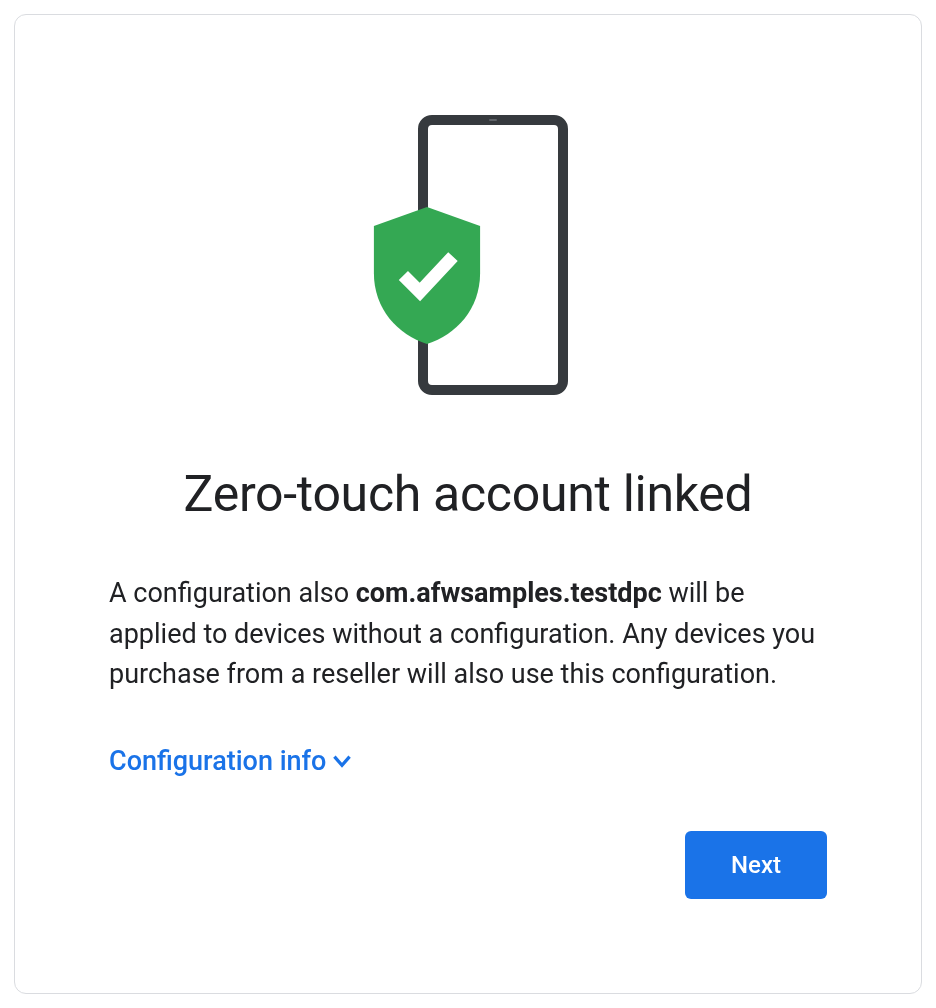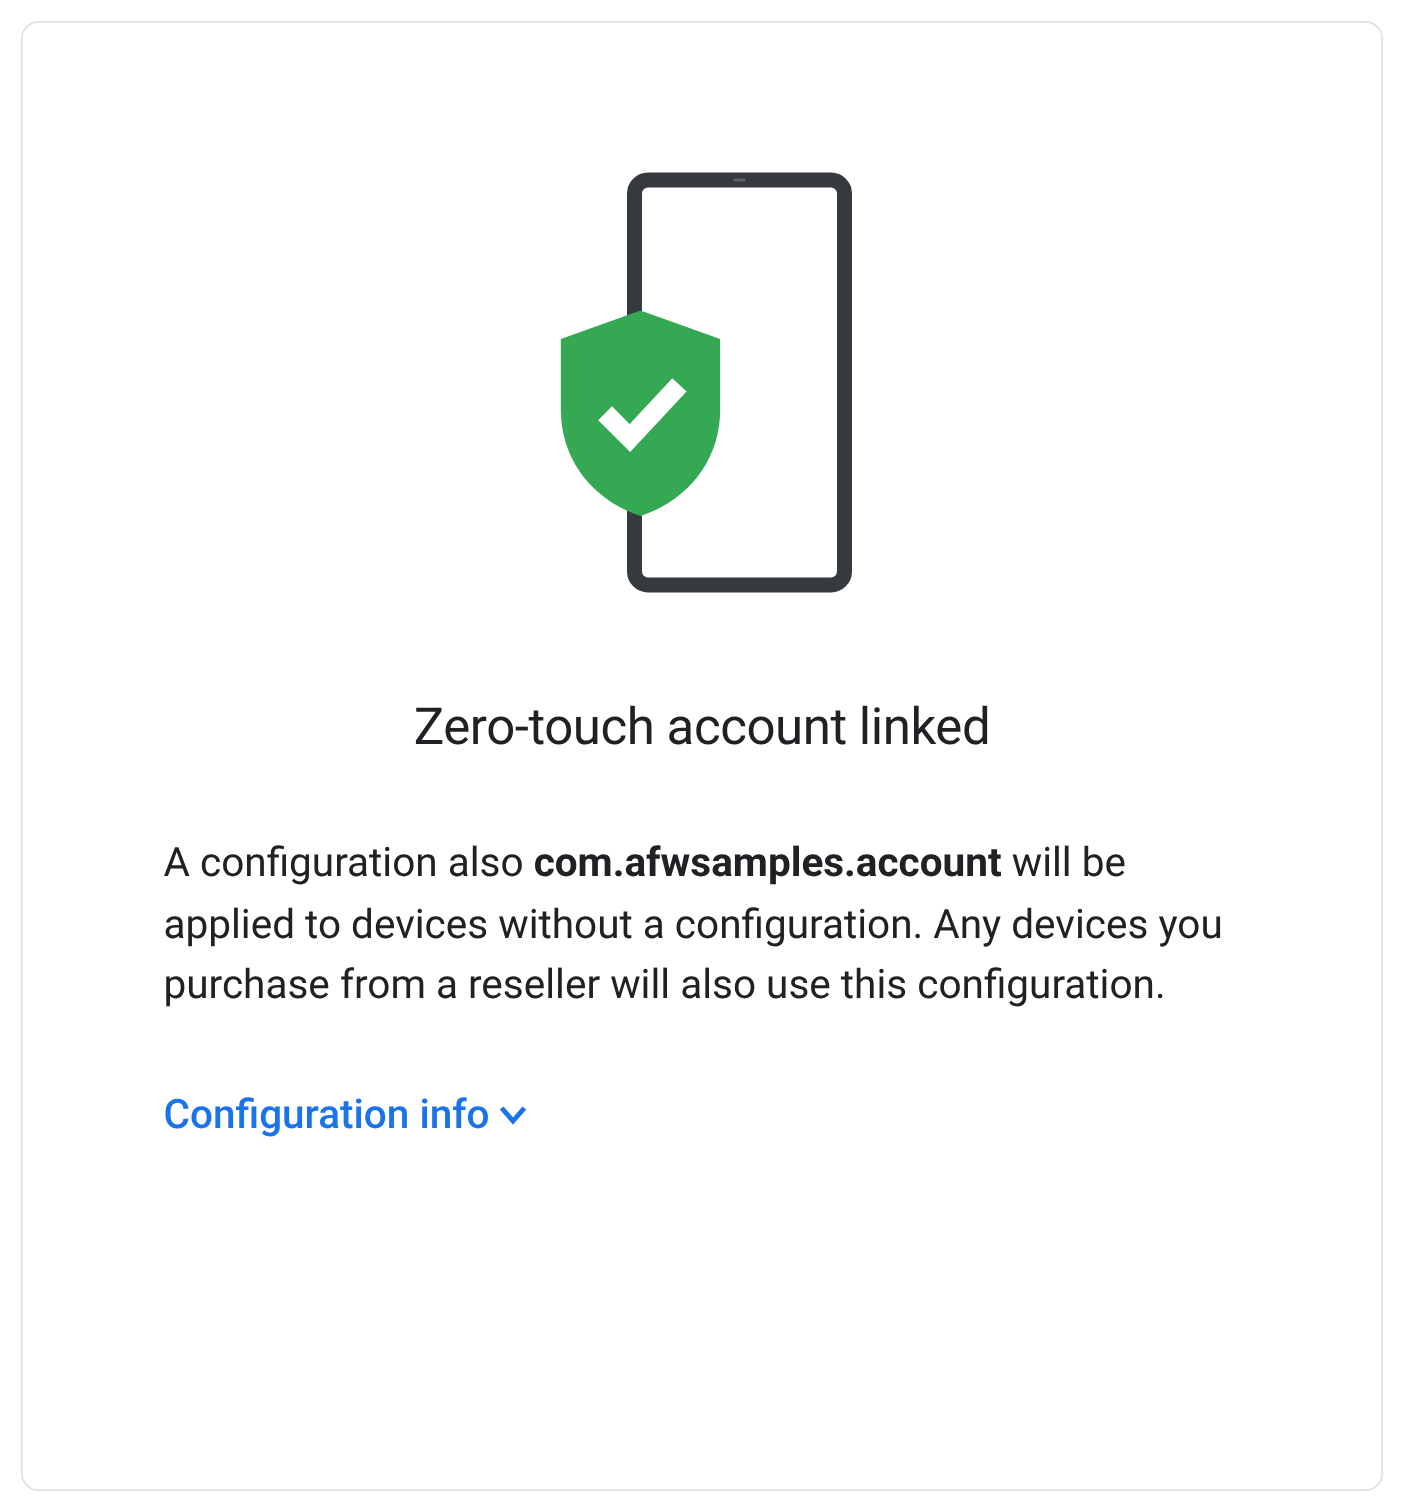--- a/index.html
+++ b/index.html
@@ -50,21 +50,21 @@
   }
   .shield {
     position: absolute;
     left: 0;
     top: 88px;
     width: 118px;
     height: 145px;
   }
   .title {
     text-align: center;
-    font-size: 34px;
+    font-size: 50px;
     font-weight: 400;
     color: #202124;
     margin: 60px 40px 13px 40px;
     letter-spacing: -0.3px;
   }
   .desc {
     margin: 50px 94px 0 94px;
     font-size: 27px;
     line-height: 1.5;
     color: #202124;
@@ -119,26 +119,29 @@
       <svg viewBox="0 0 100 120" width="118" height="145">
         <path d="M50 2 L95 18 V58 C95 88 75 110 50 118 C25 110 5 88 5 58 V18 Z" fill="#34a853"></path>
         <path d="M30 60 L44 74 L72 44" stroke="#ffffff" stroke-width="11" fill="none" stroke-linecap="butt" stroke-linejoin="miter"></path>
       </svg>
     </div>
   </div>
 
   <h1 class="title">Zero-touch account linked</h1>
 
   <p class="desc">
-    <span>A configuration also </span><span class="pkg">com.afwsamples.account</span><span> will be applied to devices without a configuration. Any devices you purchase from a reseller will also use this configuration.</span>
+    <span>A configuration also </span><span class="pkg">com.afwsamples.testdpc</span><span> will be applied to devices without a configuration. Any devices you purchase from a reseller will also use this configuration.</span>
   </p>
 
   <div class="expander">
     <span>Configuration info</span>
     <span class="chevron">
       <svg viewBox="0 0 24 24" width="26" height="26">
         <path d="M5 8 L12 16 L19 8" stroke="#1a73e8" stroke-width="3" fill="none" stroke-linecap="butt" stroke-linejoin="miter"></path>
       </svg>
     </span>
   </div>
 
+  <div class="btn-row">
+    <button class="next-btn">Next</button>
+  </div>
 
 </div>
 
 </body></html>

